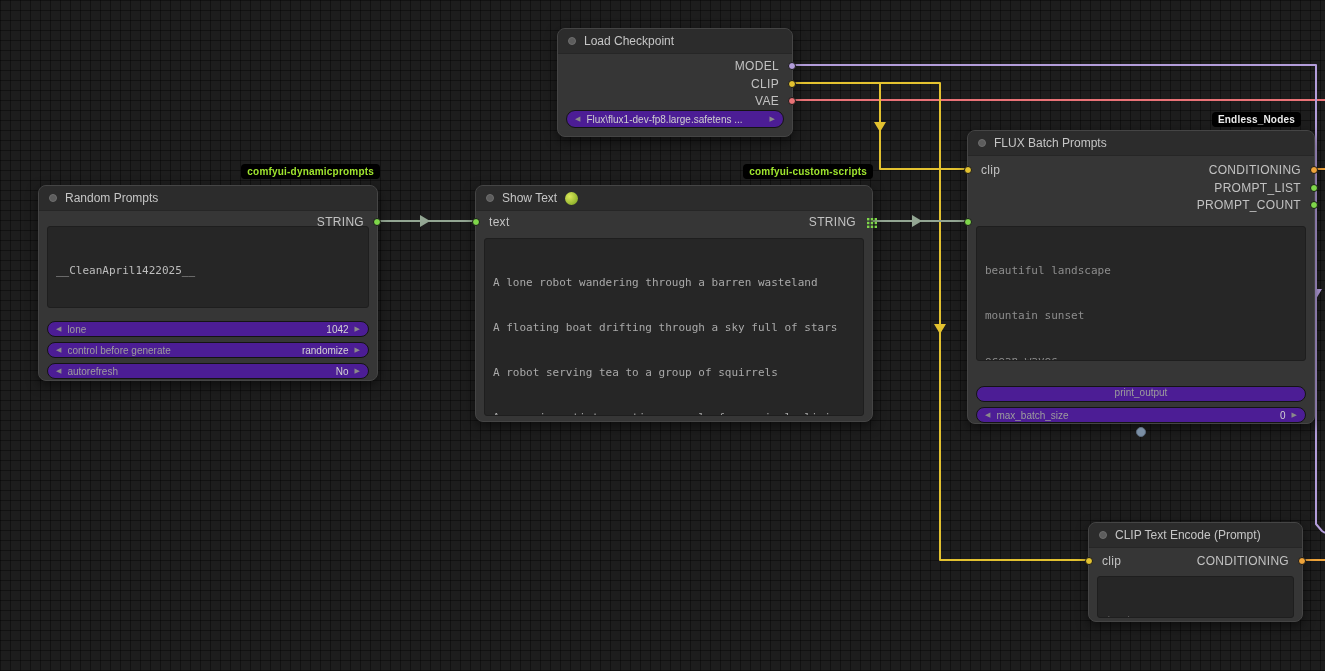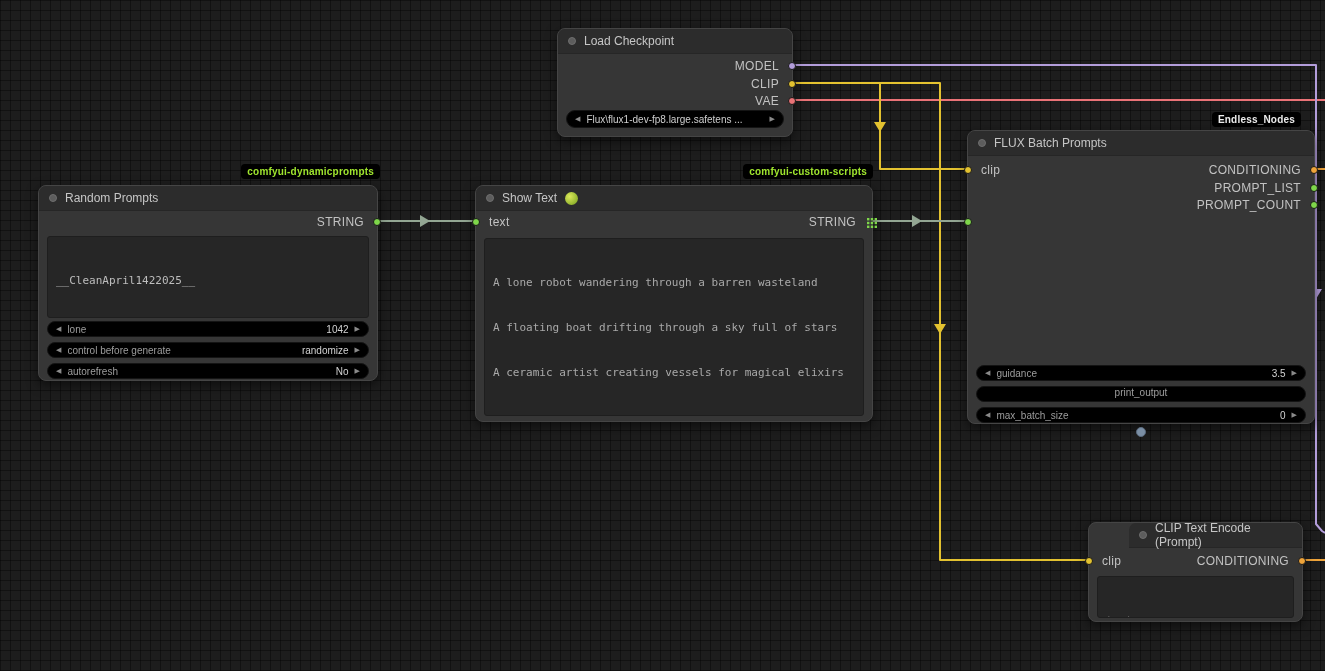--- a/index.html
+++ b/index.html
@@ -41,21 +41,21 @@
   .tarea {
     position:absolute; left:8px; right:8px; background:#262626;
     border:1px solid #1e1e1e; border-radius:3px; padding:6px 8px;
     font-family:"DejaVu Sans Mono", monospace; font-size:11px; line-height:15px;
     color:#a9a9a9; white-space:pre; overflow:hidden;
   }
   .tarea.dim { color:#8d8d8d; }
 
   .widget {
     position:absolute; left:8px; right:8px; height:16px;
-    background:#000000; border:1px solid #141414; border-radius:8px;
+    background:#4c1d95; border:1px solid #141414; border-radius:8px;
     display:flex; align-items:center; font-size:10px; color:#9d9d9d;
     padding:0 8px; gap:6px;
   }
   .warr { color:#8a8a8a; font-size:7px; flex:0 0 auto; }
   .wname { flex:0 0 auto; }
   .wspace { flex:1 1 auto; }
   .wval { color:#d2d2d2; flex:0 0 auto; }
   .combo-val { flex:1 1 auto; color:#cfcfcf; overflow:hidden; white-space:nowrap; text-overflow:ellipsis; }
   .toggle { width:10px; height:10px; border-radius:50%; background:#7b8fa5; border:1px solid #5a6a7d; flex:0 0 auto; }
 
@@ -125,21 +125,21 @@
 
   <div class="node" style="left:38px; top:185px; width:340px; height:196px;">
     <div class="ntitle">
       <span class="cdot"></span>
       <span>Random Prompts</span>
     </div>
     <div class="slot out" style="top:29px;">
       <span>STRING</span>
       <span class="sdot d-str"></span>
     </div>
-    <div class="tarea" style="top:50px; height:82px; color:#bdbdbd;">
+    <div class="tarea" style="top:40px; height:82px; color:#bdbdbd;">
       <div>__CleanApril1422025__</div>
       
       
       
     </div>
     <div class="widget" style="top:135px;">
       <span class="warr">◀</span>
       <span class="wname">lone</span>
       <span class="wspace"></span>
       <span class="wval">1042</span>
@@ -185,20 +185,21 @@
             <rect x="0" y="7.6" width="2.4" height="2.4"></rect>
               <rect x="3.8" y="7.6" width="2.4" height="2.4"></rect>
               <rect x="7.6" y="7.6" width="2.4" height="2.4"></rect>
           </g>
         </svg>
       </span>
     </div>
     <div class="tarea" style="top:52px; height:178px;">
       <div>A lone robot wandering through a barren wasteland</div>
       <div>A floating boat drifting through a sky full of stars</div>
+      <div>A robot serving tea to a group of squirrels</div>
       <div>A ceramic artist creating vessels for magical elixirs</div>
     </div>
   </div>
 
   <div class="node" style="left:967px; top:130px; width:348px; height:294px;">
     <div class="ntitle">
       <span class="cdot"></span>
       <span>FLUX Batch Prompts</span>
     </div>
     <div class="slot in" style="top:32px;">
@@ -213,43 +214,42 @@
       <span>PROMPT_LIST</span>
       <span class="sdot d-str"></span>
     </div>
     <div class="slot out" style="top:67px;">
       <span>PROMPT_COUNT</span>
       <span class="sdot d-str"></span>
     </div>
     <div class="slot in" style="top:84px;">
       <span class="sdot d-str"></span>
     </div>
-    <div class="widget" style="top:234px;">
-      <span class="warr">◀</span>
-      <span class="wname">guidance</span>
-      <span class="wspace"></span>
-      <span class="wval">3.5</span>
-      <span class="warr">▶</span>
+    <div class="tarea dim" style="top:95px; height:135px;">
+      <div>beautiful landscape</div>
+      <div>mountain sunset</div>
+      <div>ocean waves</div>
+      
     </div>
     <div class="widget" style="top:255px;flex-direction:column;">
       <span class="wname">print_output</span>
       <span class="wspace"></span>
       <span class="wval">true</span>
       <span class="toggle"></span>
     </div>
     <div class="widget" style="top:276px;">
       <span class="warr">◀</span>
       <span class="wname">max_batch_size</span>
       <span class="wspace"></span>
       <span class="wval">0</span>
       <span class="warr">▶</span>
     </div>
   </div>
 
-  <div class="node" style="left:1088px; top:522px; width:215px; height:100px;padding-left:40px;">
+  <div class="node" style="left:1088px; top:522px; width:215px; height:100px;">
     <div class="ntitle">
       <span class="cdot"></span>
       <span>CLIP Text Encode (Prompt)</span>
     </div>
     <div class="slot in" style="top:31px;">
       <span class="sdot d-clip"></span>
       <span>clip</span>
     </div>
     <div class="slot out" style="top:31px;">
       <span>CONDITIONING</span>

